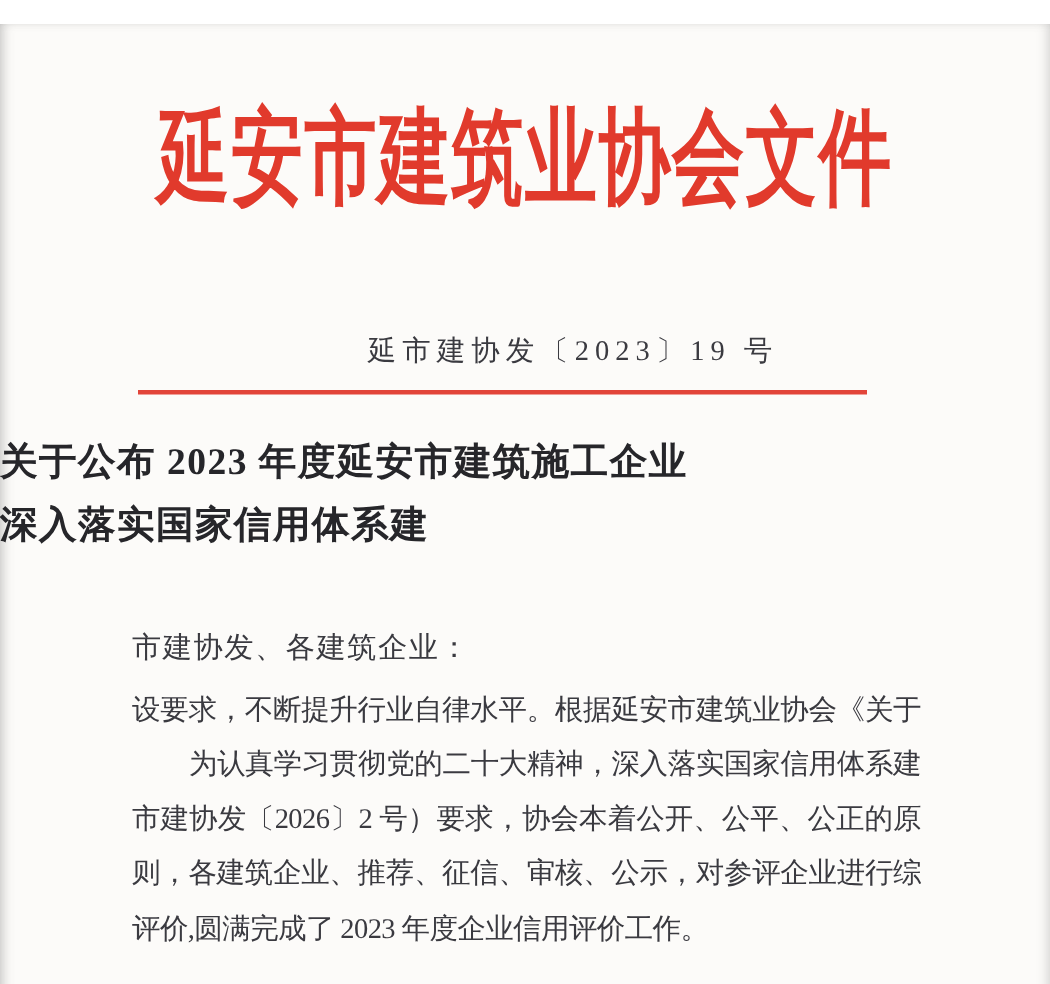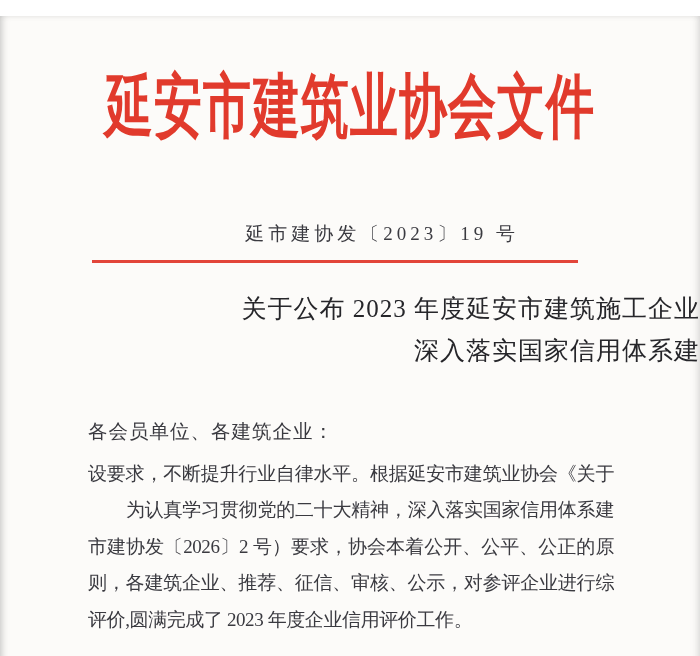--- a/index.html
+++ b/index.html
@@ -47,23 +47,23 @@
   }
   .red-rule{
     position:absolute;
     top:244px; left:92px;
     width:486px; height:3px;
     background:var(--rule-red);
   }
   .doc-title{
     position:absolute;
     top:272px; left:0; width:700px;
-    text-align:right;
+    text-align:left;
     font-size:25px;
-    font-weight:normal;
+    font-weight:bold;
     line-height:42px;
     letter-spacing:1px;
     color:var(--title-ink);
   }
   .salutation{
     position:absolute;
     top:402px; left:88px;
     font-size:19.5px;
     letter-spacing:1px;
     color:var(--body-ink);
@@ -96,21 +96,21 @@
 
   <div class="doc-number">延市建协发〔2023〕19 号</div>
 
   <div class="red-rule"></div>
 
   <div class="doc-title">
     <div class="title-line">关于公布 2023 年度延安市建筑施工企业</div>
     <div class="title-line">深入落实国家信用体系建</div>
   </div>
 
-  <div class="salutation">各会员单位、各建筑企业：</div>
+  <div class="salutation">市建协发、各建筑企业：</div>
 
   <div class="body-paragraph">
     <div class="para-line">设要求，不断提升行业自律水平。根据延安市建筑业协会《关于</div>
     <div class="para-line indent">为认真学习贯彻党的二十大精神，深入落实国家信用体系建</div>
     <div class="para-line">市建协发〔2026〕2 号）要求，协会本着公开、公平、公正的原</div>
     <div class="para-line">则，各建筑企业、推荐、征信、审核、公示，对参评企业进行综合</div>
     <div class="para-line last">评价,圆满完成了 2023 年度企业信用评价工作。</div>
   </div>
 
 </div>

